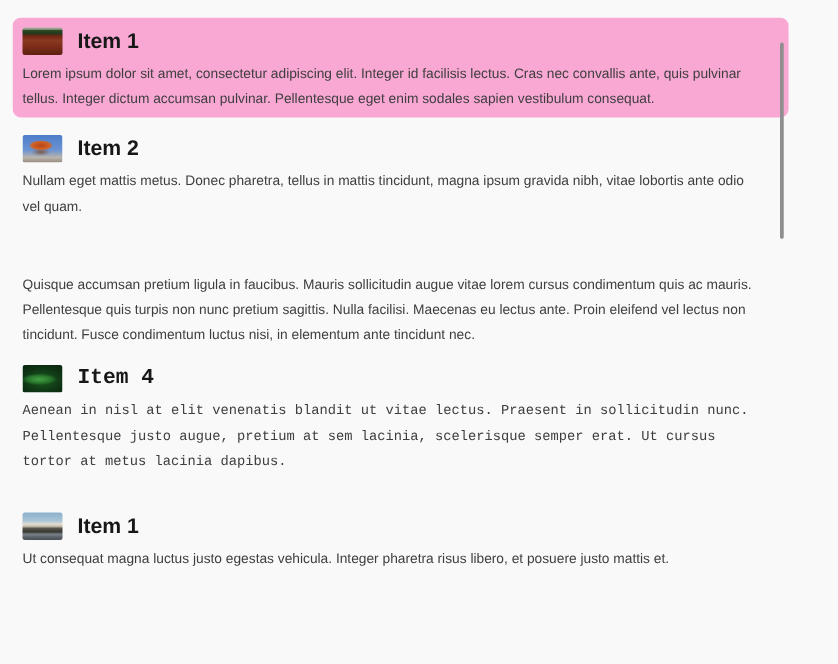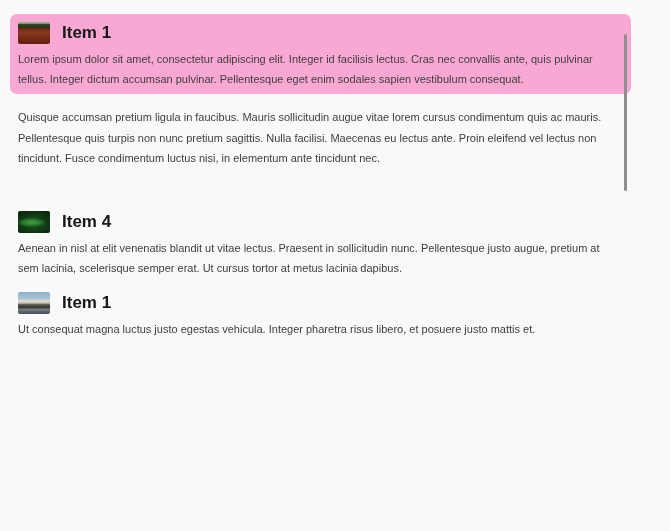--- a/index.html
+++ b/index.html
@@ -26,21 +26,21 @@
     padding: 5px 8px;
     border-radius: 7px;
     background: transparent;
   }
   .list-item.selected {
     background: #f9a8d4;
   }
   .list-item:nth-child(1) { margin-bottom: 6px; }
   .list-item:nth-child(2) { margin-bottom: 30px; }
   .list-item:nth-child(3) { margin-bottom: 1px; }
-  .list-item:nth-child(4) { margin-bottom: 7px; }
+  .list-item:nth-child(4) { margin-bottom: 17px; font-family: Liberation Mono, monospace; }
   .item-header {
     display: flex;
     align-items: center;
     gap: 12px;
     height: 28px;
   }
   .thumb {
     width: 32px;
     height: 22px;
     border-radius: 2px;
@@ -114,20 +114,27 @@
 
 <div class="list-viewport" id="item-list">
   <div class="list-item selected">
     <div class="item-header">
       <span class="thumb thumb-1"></span>
       <h3 class="item-title">Item 1</h3>
     </div>
     <p class="item-desc">Lorem ipsum dolor sit amet, consectetur adipiscing elit. Integer id facilisis lectus. Cras nec convallis ante, quis pulvinar tellus. Integer dictum accumsan pulvinar. Pellentesque eget enim sodales sapien vestibulum consequat.</p>
   </div>
 
+  <div class="list-item">
+    <div class="item-header">
+      <span class="thumb thumb-2"></span>
+      <h3 class="item-title">Item 2</h3>
+    </div>
+    <p class="item-desc">Nullam eget mattis metus. Donec pharetra, tellus in mattis tincidunt, magna ipsum gravida nibh, vitae lobortis ante odio vel quam.</p>
+  </div>
 
   <div class="list-item">
     <p class="item-desc">Quisque accumsan pretium ligula in faucibus. Mauris sollicitudin augue vitae lorem cursus condimentum quis ac mauris. Pellentesque quis turpis non nunc pretium sagittis. Nulla facilisi. Maecenas eu lectus ante. Proin eleifend vel lectus non tincidunt. Fusce condimentum luctus nisi, in elementum ante tincidunt nec.</p>
   </div>
 
   <div class="list-item">
     <div class="item-header">
       <span class="thumb thumb-4"></span>
       <h3 class="item-title">Item 4</h3>
     </div>

